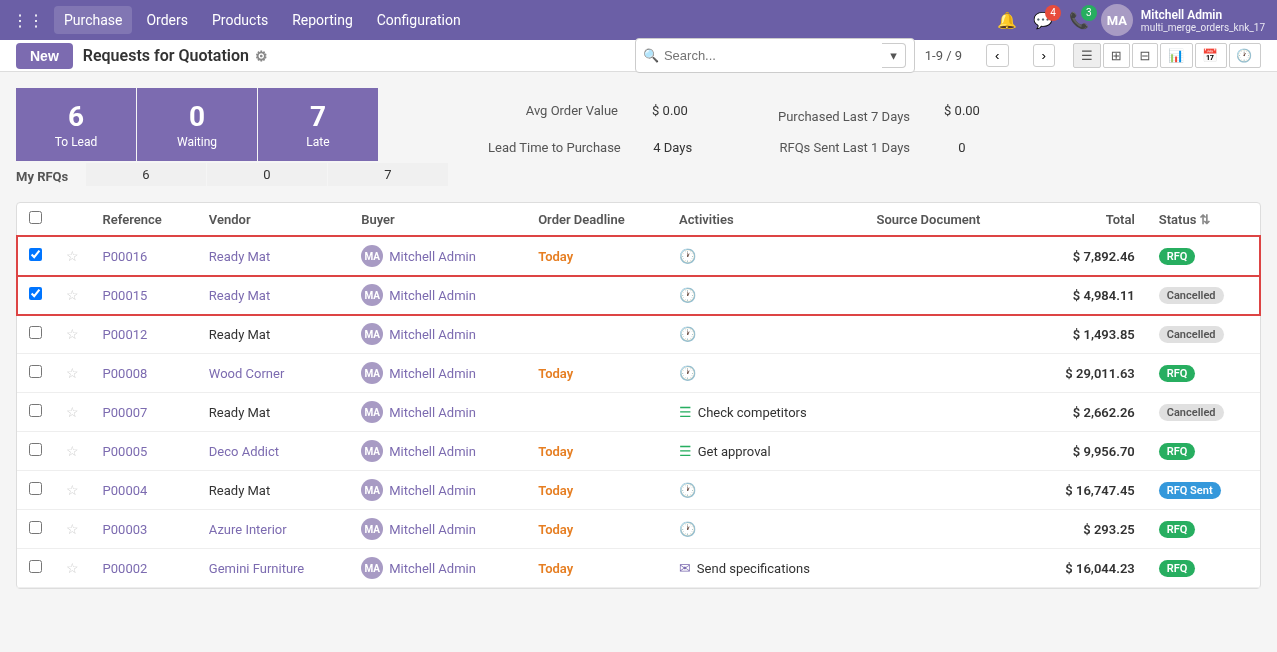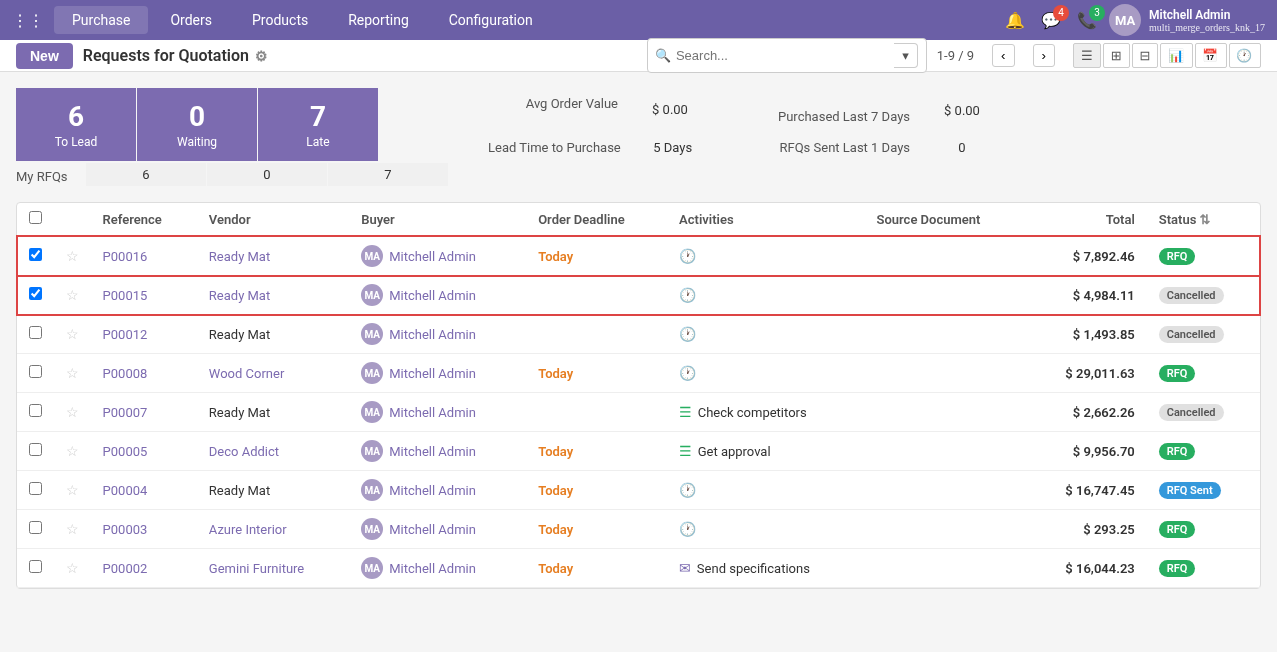--- a/index.html
+++ b/index.html
@@ -2,39 +2,39 @@
 <html><head>
   <meta charset="utf-8">
   <style>
     * { box-sizing: border-box; margin: 0; padding: 0; }
     body { font-family: -apple-system, BlinkMacSystemFont, 'Segoe UI', Roboto, sans-serif; font-size: 13px; background: #f5f5f5; color: #333; }
 
     
     .top-nav { background: #6b5fa6; display: flex; align-items: center; padding: 0 12px; height: 40px; color: white; }
     .top-nav .app-grid { margin-right: 10px; cursor: pointer; font-size: 16px; }
     .top-nav .nav-items { display: flex; gap: 4px; flex: 1; }
-    .top-nav .nav-item { color: white; padding: 6px 18px; border-radius: 4px; cursor: pointer; font-size: 14px; }
+    .top-nav .nav-item { color: white; padding: 6px 10px; border-radius: 4px; cursor: pointer; font-size: 14px; }
     .top-nav .nav-item:hover, .top-nav .nav-item.active { background: rgba(255,255,255,0.15); }
     .top-nav .right-icons { display: flex; align-items: center; gap: 8px; }
     .top-nav .icon-btn { position: relative; cursor: pointer; padding: 4px; color: white; font-size: 16px; }
     .badge { position: absolute; top: -2px; right: -4px; background: #e74c3c; color: white; border-radius: 50%; width: 16px; height: 16px; font-size: 10px; display: flex; align-items: center; justify-content: center; }
     .badge.green { background: #27ae60; }
     .user-info { color: white; font-size: 12px; cursor: pointer; }
     .user-info .username { font-weight: 600; }
-    .user-info .branch { font-size: 10px; opacity: 0.85; font-family: Liberation Serif, serif; }
+    .user-info .branch { font-size: 10px; opacity: 0.85; }
 
     
     .sub-header { background: white; padding: 0 16px; display: flex; align-items: center; gap: 10px; border-bottom: 1px solid #ddd; height: 32px; }
     .new-btn { background: #7c6bb0; color: white; border: none; padding: 5px 14px; border-radius: 4px; cursor: pointer; font-size: 14px; font-weight: 600; }
     .page-title { font-size: 16px; font-weight: 600; color: #333; flex: 1; display: flex; align-items: center; gap: 6px; }
     .gear-icon { color: #888; cursor: pointer; font-size: 14px; }
     .search-bar { display: flex; align-items: center; border: 1px solid #ccc; border-radius: 4px; padding: 4px 8px; width: 280px; background: white; }
     .search-bar input { border: none; outline: none; font-size: 13px; width: 100%; }
     .search-dropdown { border: 1px solid #ccc; border-left: none; padding: 4px 8px; cursor: pointer; background: white; border-radius: 0 4px 4px 0; color: #555; }
-    .pagination { display: flex; align-items: center; gap: 18px; margin-left: auto; font-size: 13px; color: #555; }
+    .pagination { display: flex; align-items: center; gap: 24px; margin-left: auto; font-size: 13px; color: #555; }
     .pag-btn { background: none; border: 1px solid #ccc; padding: 3px 8px; cursor: pointer; border-radius: 3px; }
     .view-icons { display: flex; gap: 2px; margin-left: 8px; }
     .view-icon { border: 1px solid #ccc; padding: 4px 7px; cursor: pointer; background: white; color: #555; border-radius: 2px; font-size: 13px; }
     .view-icon.active { background: #eee; }
 
     
     .content { padding: 16px; }
     .stat-card { background: #7c6bb0; color: white; text-align: center; padding: 12px 24px; cursor: pointer; min-width: 120px; }
     .stat-card .number { font-size: 28px; font-weight: 700; }
     .stat-card .label { font-size: 12px; margin-top: 2px; }
@@ -141,41 +141,41 @@
             <div class="label">Waiting</div>
           </div>
           <div class="stat-card">
             <div class="number">7</div>
             <div class="label">Late</div>
           </div>
         </div>
       </div>
 
       <div style="display:flex;align-items:center;margin-top:2px;">
-        <div style="padding:4px 12px 0 0; color:#555; font-size:13px; white-space:nowrap; min-width:70px;">My RFQs</div>
+        <div style="padding:4px 12px 0 0; color:#555; font-size:13px; white-space:nowrap; min-width:70px;font-weight:bold;">My RFQs</div>
         <div style="display:flex;gap:1px;">
           <div class="my-stat stat-card gray">6</div>
           <div class="my-stat stat-card gray">0</div>
           <div class="my-stat stat-card gray">7</div>
         </div>
       </div>
     </div>
 
     <div style="margin-left:40px;display:grid;grid-template-columns:1fr 1fr;gap:10px 30px;padding-top:8px;">
-      <div style="display:flex;align-items:flex-start;gap:12px;">
+      <div style="display:flex;align-items:center;gap:12px;">
         <div style="color:#555;font-size:13px;text-align:right;min-width:130px;">Avg Order Value</div>
         <div style="background:#f5f5f5;padding:6px 16px;border-radius:4px;min-width:80px;text-align:center;font-size:13px;">$ 0.00</div>
       </div>
       <div style="display:flex;align-items:center;gap:12px;">
         <div style="color:#555;font-size:13px;text-align:right;min-width:150px;margin-top:13px;">Purchased Last 7 Days</div>
         <div style="background:#f5f5f5;padding:6px 16px;border-radius:4px;min-width:80px;text-align:center;font-size:13px;">$ 0.00</div>
       </div>
       <div style="display:flex;align-items:center;gap:12px;">
         <div style="color:#555;font-size:13px;text-align:right;min-width:130px;">Lead Time to Purchase</div>
-        <div style="background:#f5f5f5;padding:6px 16px;border-radius:4px;min-width:80px;text-align:center;font-size:13px;">5 Days</div>
+        <div style="background:#f5f5f5;padding:6px 16px;border-radius:4px;min-width:80px;text-align:center;font-size:13px;">4 Days</div>
       </div>
       <div style="display:flex;align-items:center;gap:12px;">
         <div style="color:#555;font-size:13px;text-align:right;min-width:150px;">RFQs Sent Last 1 Days</div>
         <div style="background:#f5f5f5;padding:6px 16px;border-radius:4px;min-width:80px;text-align:center;font-size:13px;">0</div>
       </div>
     </div>
   </div>
 
   <div class="table-container">
     <table>

